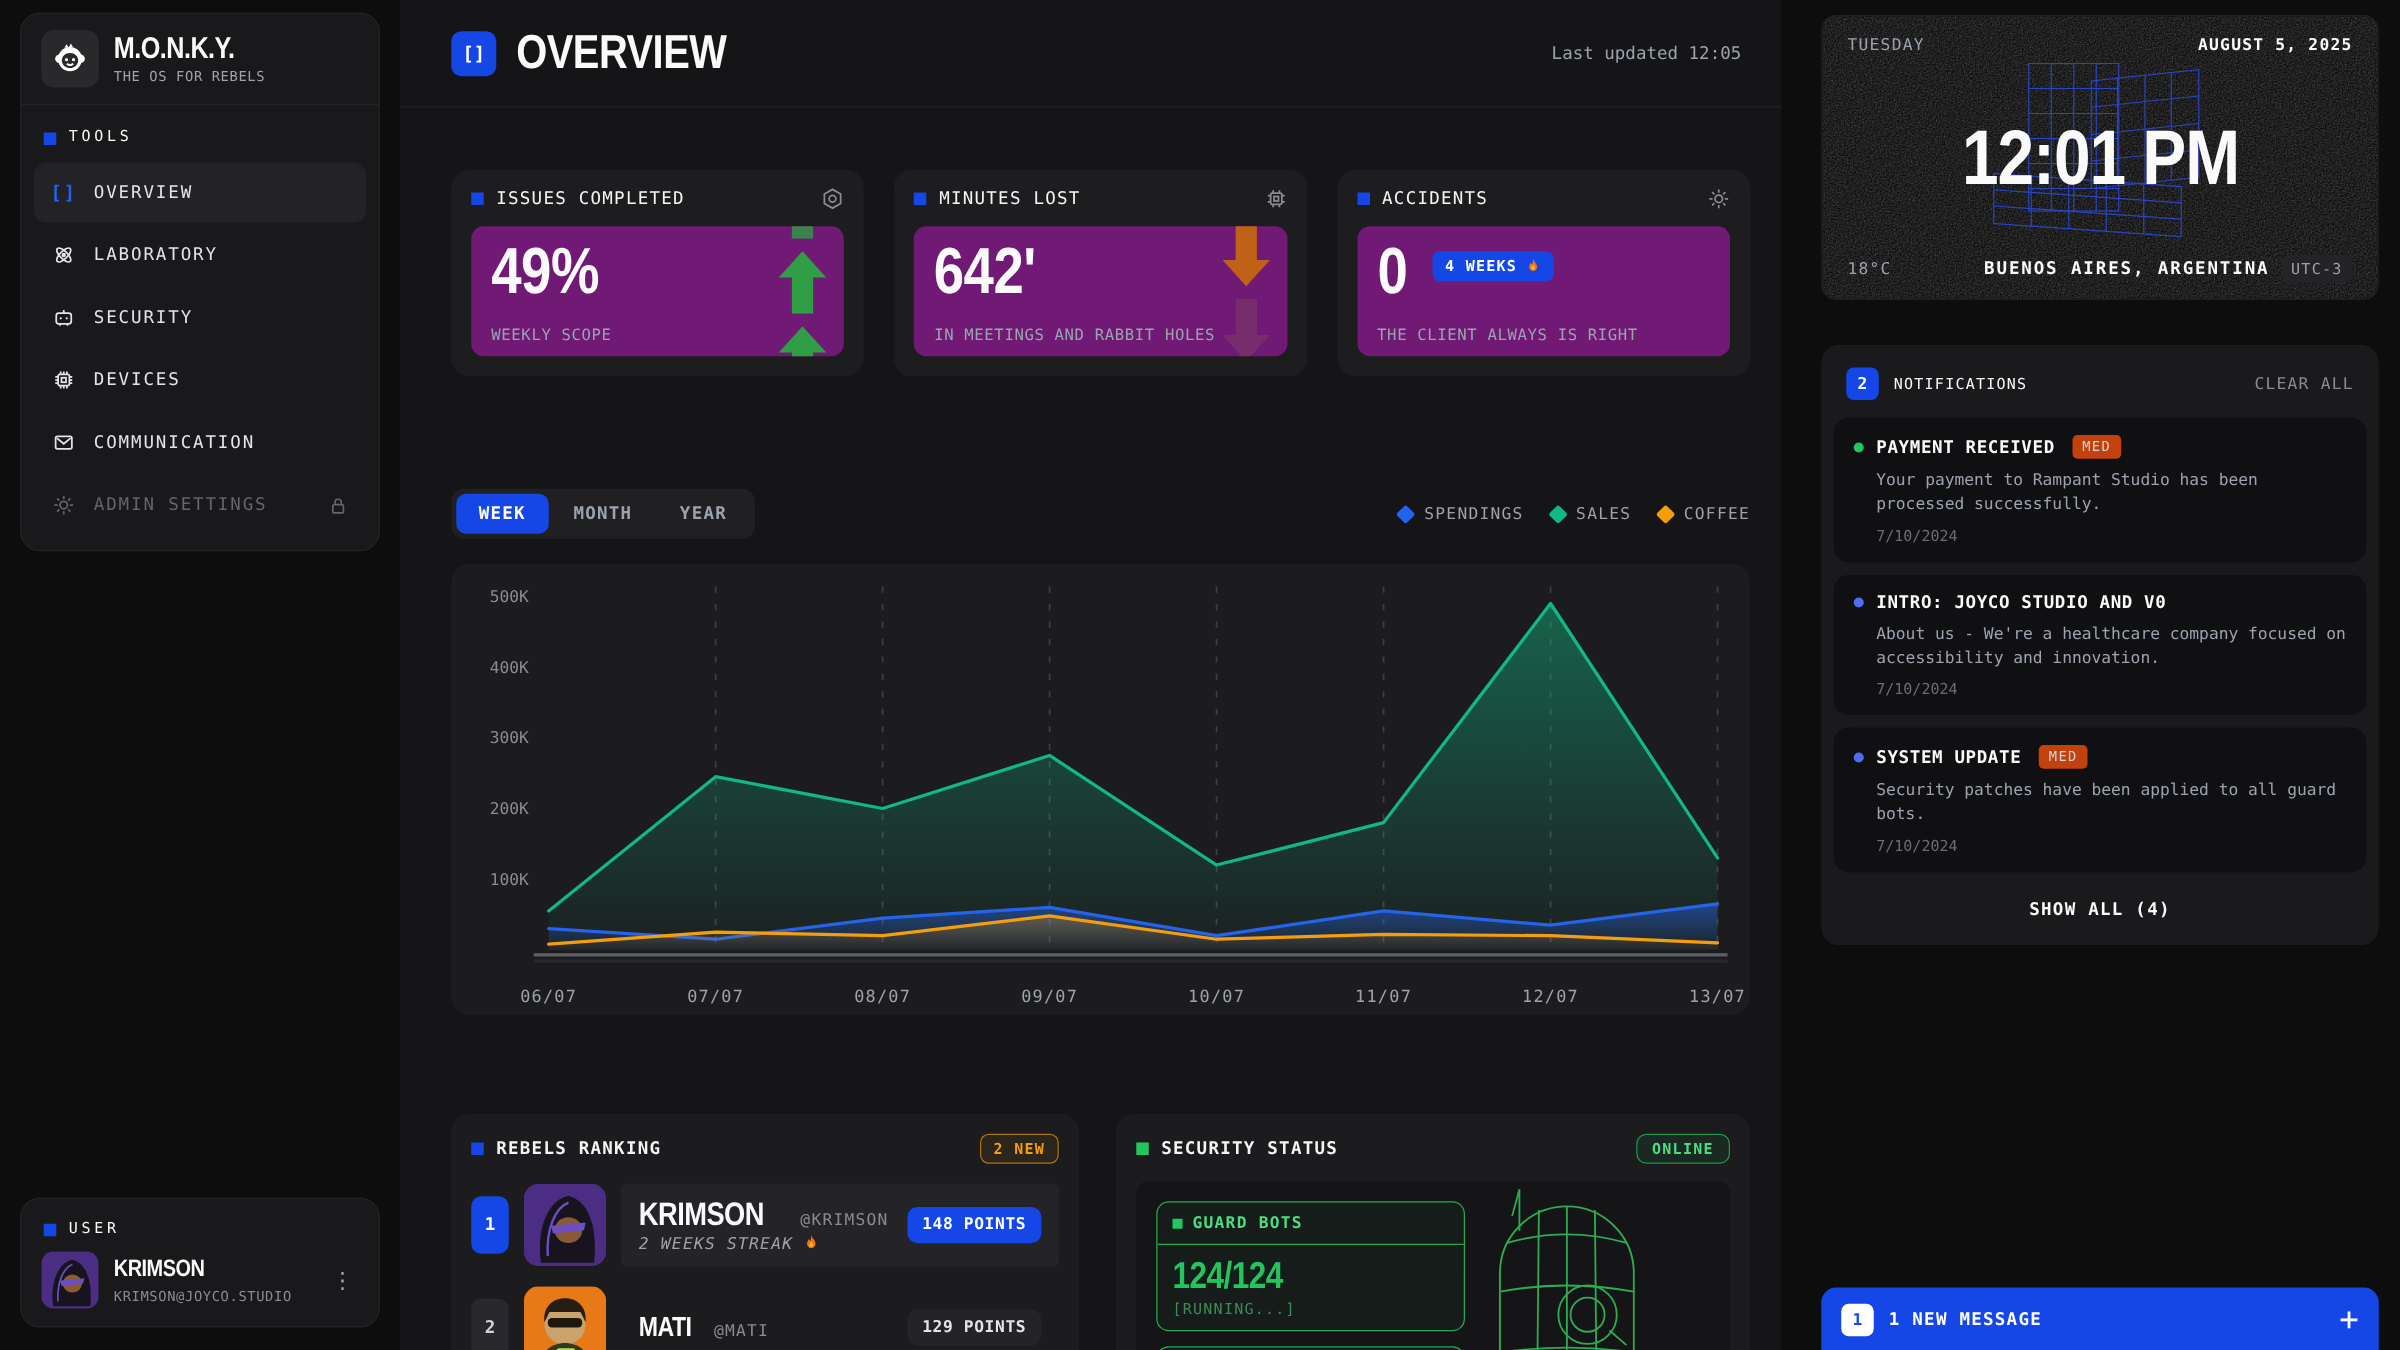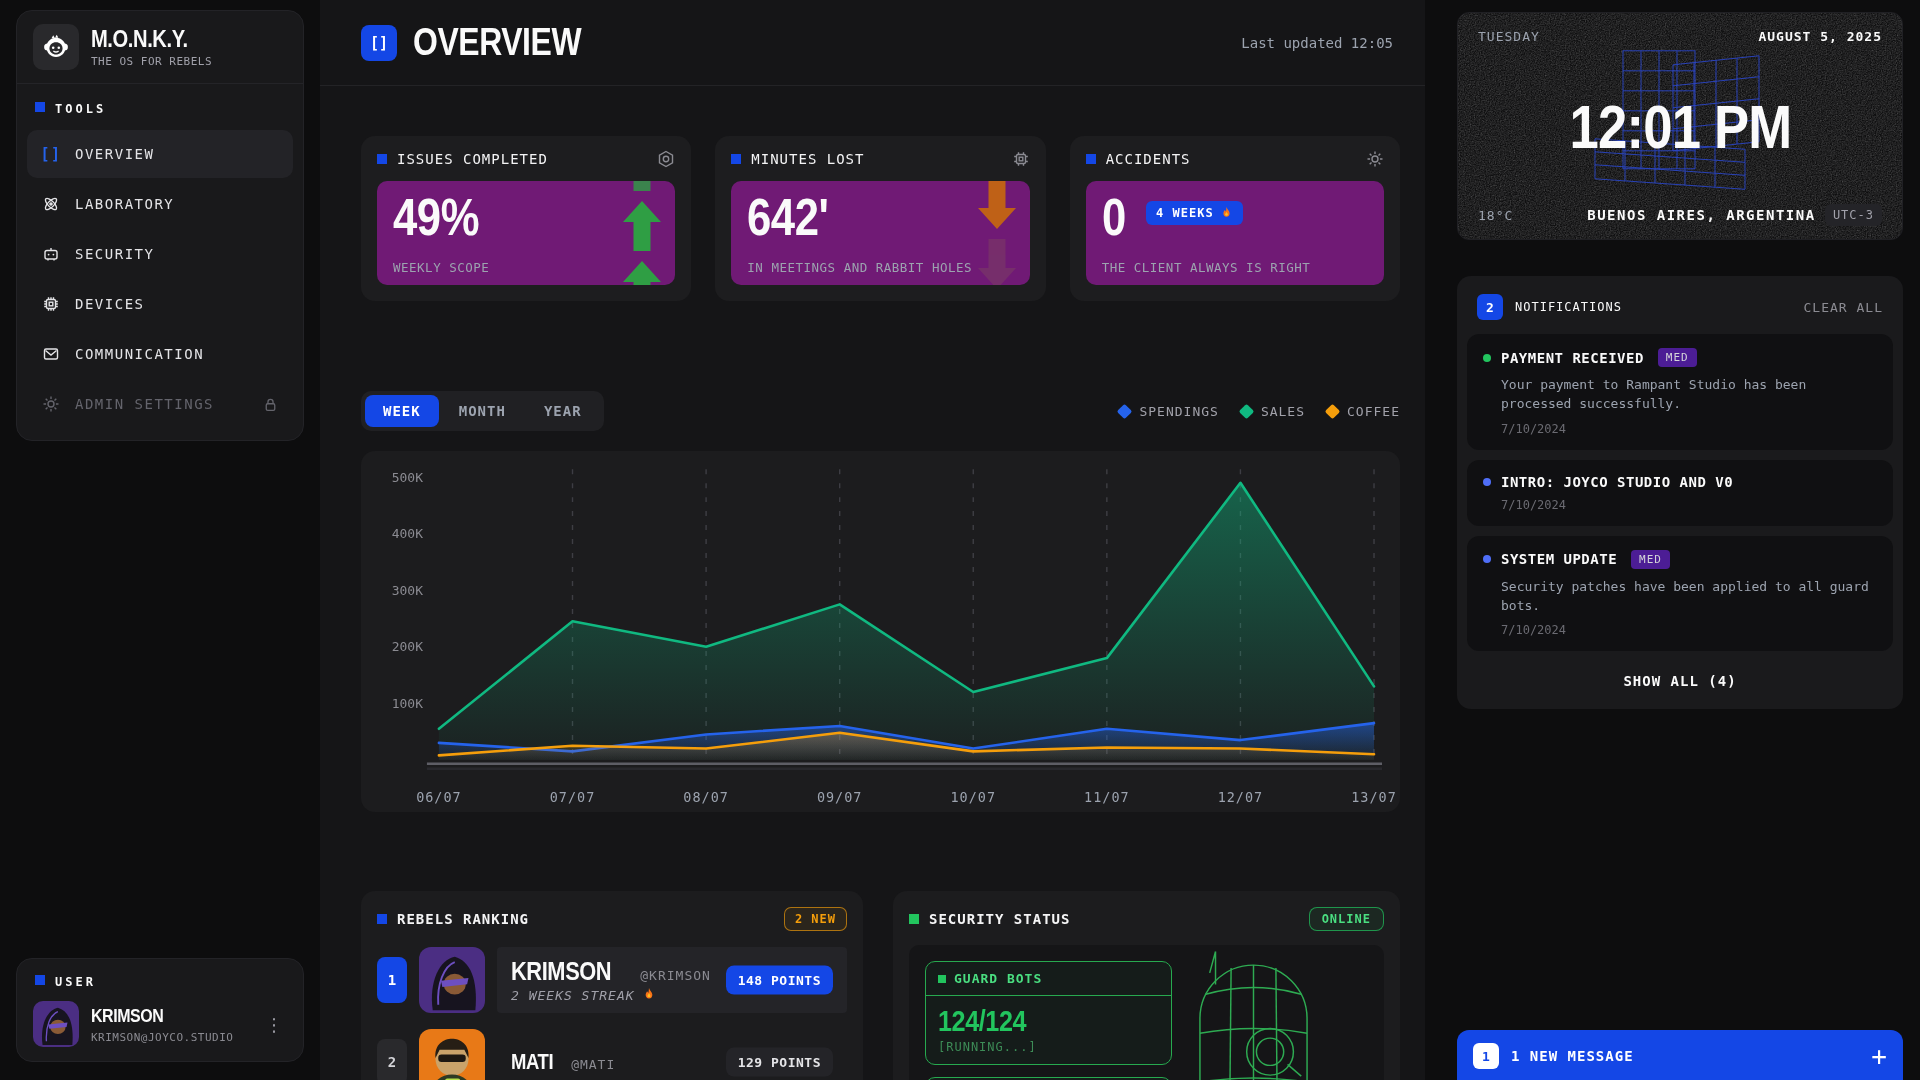--- a/index.html
+++ b/index.html
@@ -9,21 +9,21 @@
   .cond{display:inline-block;transform:scaleX(.84);transform-origin:left center;letter-spacing:-.5px;white-space:nowrap}
   .cond-c{display:inline-block;transform:scaleX(.85);transform-origin:center;letter-spacing:-1px;white-space:nowrap}
 
   
   .side-card{position:absolute;left:16px;top:10px;width:288px;background:#19191b;border:1px solid #232327;border-radius:16px}
   .logo-row{display:flex;gap:12px;align-items:center;padding:13px 16px}
   .logo-tile{width:46px;height:46px;border-radius:10px;background:#29292c;display:flex;align-items:center;justify-content:center;flex-shrink:0}
   .logo-title{font-size:24px;line-height:1}
   .logo-sub{font-size:11px;color:#a1a1aa;margin-top:4px;letter-spacing:.5px}
   .side-divider{height:1px;background:#242428}
-  .section-row{display:flex;gap:10px;align-items:flex-start;padding:18px 18px 12px;font-size:12px;font-weight:bold;letter-spacing:3px}
+  .section-row{display:flex;gap:10px;align-items:flex-end;padding:18px 18px 12px;font-size:12px;font-weight:normal;letter-spacing:3px}
   .blue-sq{width:10px;height:10px;background:#1447e6;flex-shrink:0}
   .nav{padding:2px 10px 12px;display:flex;flex-direction:column;gap:2px}
   .nav-item{display:flex;align-items:center;gap:14px;height:48px;border-radius:10px;padding:0 14px;font-size:14px;letter-spacing:1.5px;color:#e4e4e7;cursor:pointer}
   .nav-item.active{background:#232327}
   .nav-item.disabled{color:#64646c}
   .nav-icon{width:20px;display:flex;justify-content:center;align-items:center}
   .brackets{color:#2563eb;font-weight:bold;font-size:15px}
   .lock{margin-left:auto;display:flex}
 
   .user-card{position:absolute;left:16px;top:958px;width:288px;background:#19191b;border:1px solid #232327;border-radius:16px;padding:14px 16px}
@@ -115,21 +115,21 @@
   .notif-card{position:absolute;left:1457px;top:276px;width:446px;background:#1a1a1c;border-radius:14px;padding:10px}
   .notif-head{display:flex;align-items:center;gap:12px;padding:8px 10px 14px}
   .count-tile{width:26px;height:26px;background:#1447e6;border-radius:6px;color:#fff;font-size:13px;font-weight:bold;display:flex;align-items:center;justify-content:center}
   .notif-title{font-size:12px;font-weight:normal;letter-spacing:1px}
   .clear{margin-left:auto;color:#8b8b92;font-size:13px;letter-spacing:1px;cursor:pointer}
   .notif-item{background:#101012;border-radius:12px;padding:14px 16px;margin-bottom:10px;cursor:pointer}
   .ni-head{display:flex;align-items:center;gap:10px}
   .dot{width:8px;height:8px;border-radius:50%;flex-shrink:0}
   .dot-green{background:#22c55e}.dot-blue{background:#4f6ef7}
   .ni-title{font-size:14px;font-weight:bold;letter-spacing:.5px}
-  .med{background:#4c1d95;color:#d4d4d8;font-size:11px;border-radius:4px;padding:3px 8px;margin-left:4px;letter-spacing:1px}
+  .med{background:#c2410c;color:#d4d4d8;font-size:11px;border-radius:4px;padding:3px 8px;margin-left:4px;letter-spacing:1px}
   .ni-body{margin-top:9px;font-size:13px;color:#9ca3af;line-height:1.45;padding-left:18px}
   .ni-date{margin-top:8px;font-size:12px;color:#6b6b72;padding-left:18px}
   .show-all{text-align:center;padding:12px 0 10px;font-size:14px;font-weight:bold;letter-spacing:1px;cursor:pointer}
 
   .chat-bar{position:absolute;left:1457px;top:1030px;width:446px;height:52px;background:#1447e6;border-radius:12px 12px 0 0;display:flex;align-items:center;gap:12px;padding:0 16px;cursor:pointer}
   .chat-count{width:26px;height:26px;background:#fff;color:#1447e6;border-radius:6px;font-size:13px;font-weight:bold;display:flex;align-items:center;justify-content:center}
   .chat-label{font-size:14px;font-weight:bold;letter-spacing:1px;color:#fff}
   .chat-plus{margin-left:auto;font-size:26px;color:#fff;line-height:1;font-weight:normal}
 </style>
 </head>
@@ -568,20 +568,21 @@
       </div>
       <div class="ni-body">Your payment to Rampant Studio has been processed successfully.</div>
       <div class="ni-date">7/10/2024</div>
     </div>
 
     <div class="notif-item">
       <div class="ni-head">
         <span class="dot dot-blue"></span>
         <span class="ni-title">INTRO: JOYCO STUDIO AND V0</span>
       </div>
+      <div class="ni-body">About us - We're a healthcare company focused on accessibility and innovation.</div>
       <div class="ni-date">7/10/2024</div>
     </div>
 
     <div class="notif-item">
       <div class="ni-head">
         <span class="dot dot-blue"></span>
         <span class="ni-title">SYSTEM UPDATE</span>
         <span class="med">MED</span>
       </div>
       <div class="ni-body">Security patches have been applied to all guard bots.</div>

